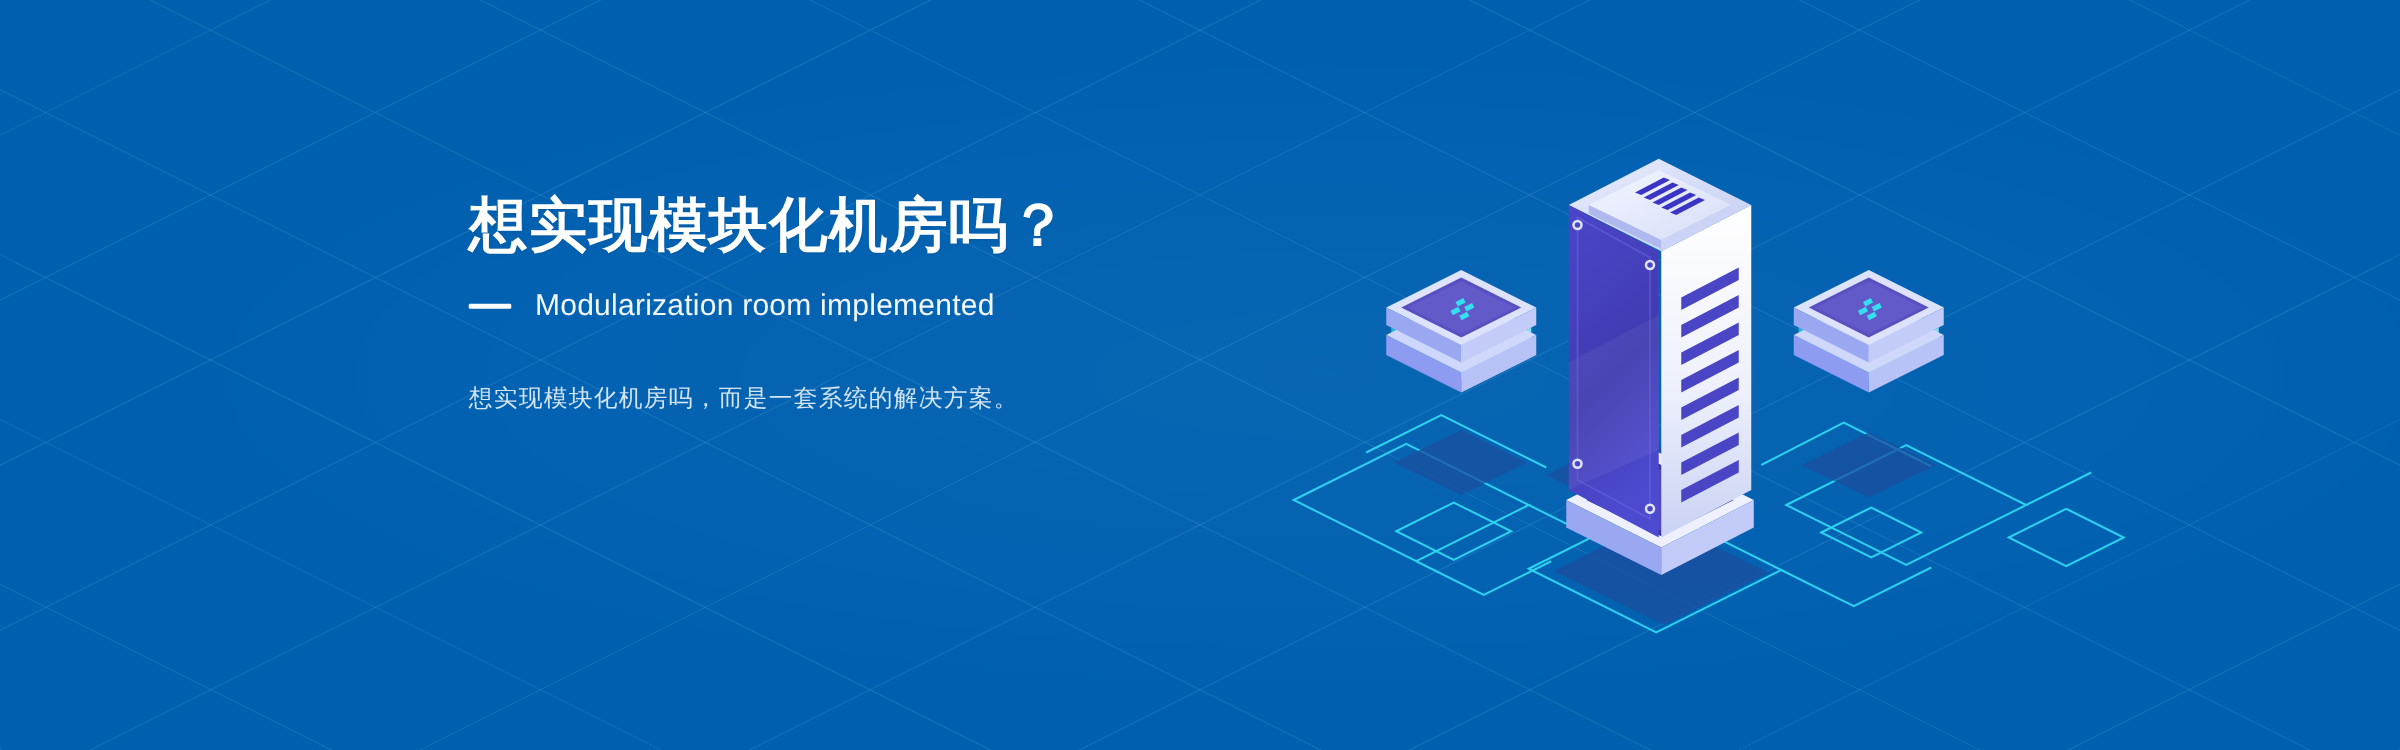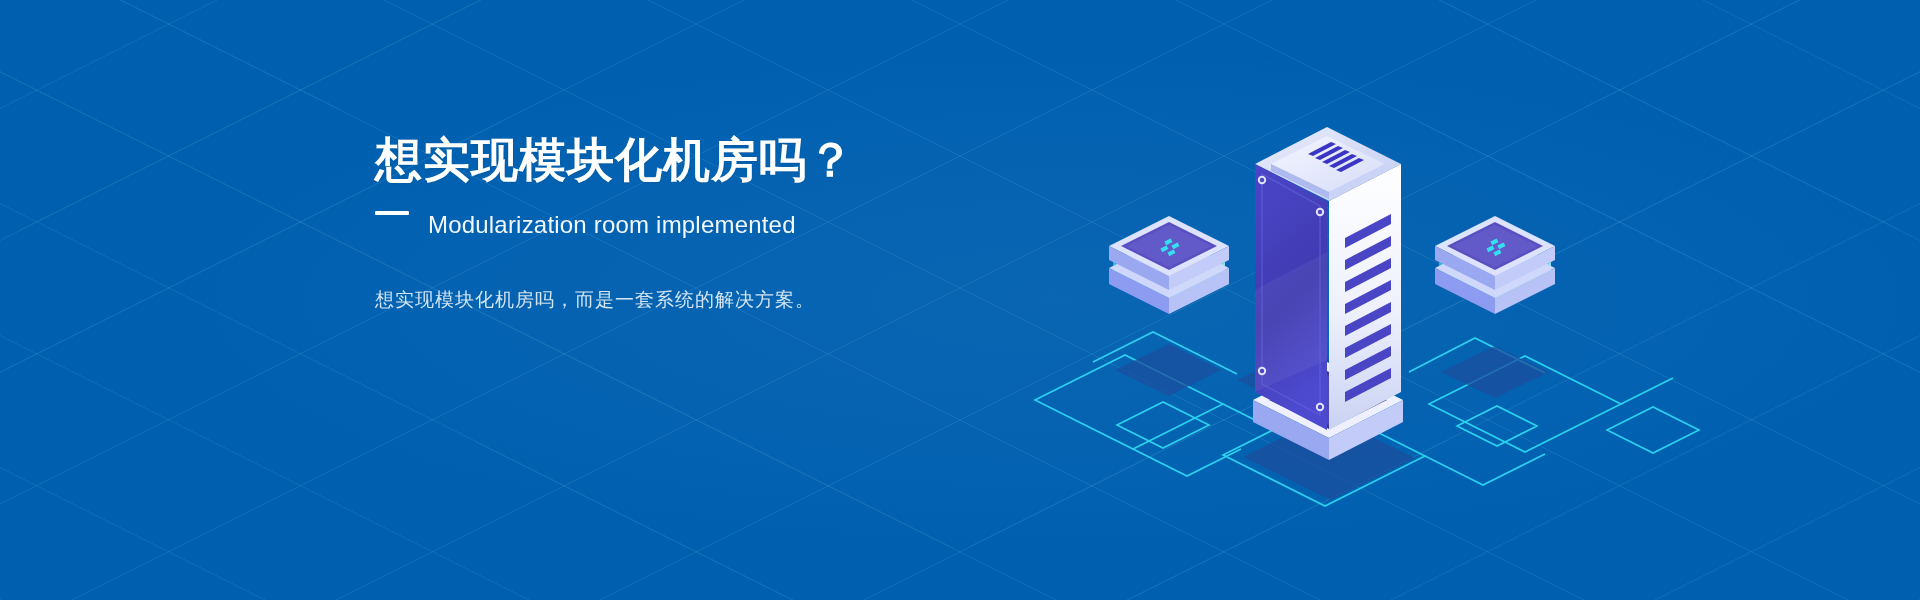--- a/index.html
+++ b/index.html
@@ -22,34 +22,34 @@
   }
   
   #vignette{
     position:absolute;inset:0;
     background:radial-gradient(ellipse at 55% 50%, rgba(255,255,255,.035) 0%, rgba(0,0,0,0) 62%);
     pointer-events:none;
   }
 
   
   #copy{
-    position:absolute;left:375px;top:132px;width:760px;
+    position:absolute;left:375px;top:152px;width:760px;
   }
   .headline{
     color:#ffffff;
     font-size:47px;
     font-weight:bold;
     letter-spacing:1px;
     line-height:1.18;
     margin:0;
     white-space:nowrap;
     text-shadow:0 1px 2px rgba(0,0,0,.08);
   }
   .sub-row{
-    display:flex;align-items:flex-start;
+    display:flex;align-items:center;
     margin-top:24px;
   }
   .sub-dash{
     width:34px;height:4px;background:#ffffff;border-radius:1px;
     margin-right:19px;flex:0 0 auto;
   }
   .sub-en{
     color:#f2f7fc;
     font-size:24px;
     font-weight:normal;

